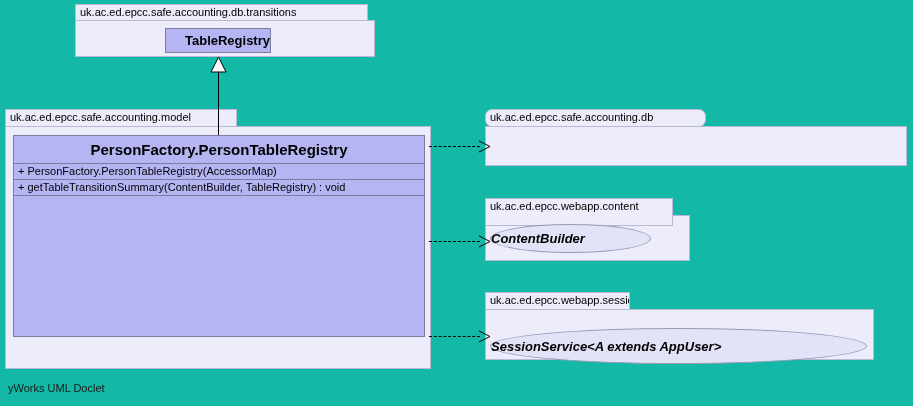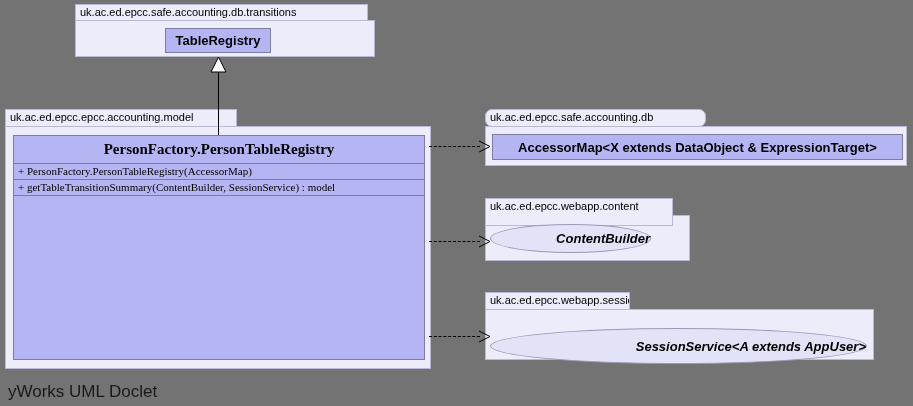--- a/index.html
+++ b/index.html
@@ -1,20 +1,20 @@
 <!DOCTYPE html>
 <html><head>
 <meta charset="utf-8">
 <style>
   html, body { margin: 0; padding: 0; background: #ffffff; }
   #canvas {
     position: relative;
     width: 913px;
     height: 406px;
-    background: #737373;
+    background: #14b8a6;
     font-family: "Liberation Sans", sans-serif;
     color: #000;
     overflow: hidden;
   }
   .abs { position: absolute; box-sizing: border-box; }
 
   
   .pkg-tab {
     background: #ececfb;
     border: 1px solid #b9b9d6;
@@ -53,85 +53,84 @@
   }
 
   
   .iface-ellipse {
     background: #e3e3f7;
     border: 1px solid #9a9ab8;
     border-radius: 50%;
     font-weight: bold;
     font-style: italic;
     font-size: 13px;
-    text-align: right;
+    text-align: left;
     white-space: nowrap;
     z-index: 2;
   }
 
   
   .v-line {
     width: 0;
     border-left: 1px solid #000;
     z-index: 5;
   }
   .dash-line {
     height: 0;
     border-top: 1px dashed #000;
     z-index: 5;
   }
   .arrowhead { z-index: 6; }
 
   .footer-label {
-    font-size: 17px;
+    font-size: 11px;
     color: #1a1a1a;
     white-space: nowrap;
   }
 </style>
 </head>
 <body>
 
 <div id="canvas">
 
   <div class="abs pkg-tab" style="left:75px; top:4px; width:293px; height:17px;">uk.ac.ed.epcc.safe.accounting.db.transitions</div>
   <div class="abs pkg-body" style="left:75px; top:20px; width:300px; height:37px;"></div>
-  <div class="abs class-node class-title" style="left:165px; top:28px; width:106px; height:25px; font-size:13px; line-height:24px;">TableRegistry</div>
+  <div class="abs class-node class-title" style="left:165px; top:28px; width:106px; height:25px; font-size:13px; line-height:24px;text-align:right;">TableRegistry</div>
 
   <div class="abs v-line" style="left:218px; top:72px; height:63px;"></div>
   <svg class="abs arrowhead" style="left:210px; top:56px;" width="17" height="17">
     <polygon points="8.5,1 16,16 1,16" fill="#ffffff" stroke="#000000" stroke-width="1"></polygon>
   </svg>
 
-  <div class="abs pkg-tab" style="left:5px; top:109px; width:232px; height:18px;">uk.ac.ed.epcc.epcc.accounting.model</div>
+  <div class="abs pkg-tab" style="left:5px; top:109px; width:232px; height:18px;">uk.ac.ed.epcc.safe.accounting.model</div>
   <div class="abs pkg-body" style="left:5px; top:126px; width:426px; height:243px;"></div>
-  <div class="abs class-node" style="left:13px; top:135px; width:412px; height:225px;font-family:Liberation Serif, serif;">
+  <div class="abs class-node" style="left:13px; top:135px; width:412px; height:202px;">
     <div class="class-title" style="height:27px; font-size:15px; line-height:27px;">PersonFactory.PersonTableRegistry</div>
     <div class="method-row">+ PersonFactory.PersonTableRegistry(AccessorMap)</div>
-    <div class="method-row">+ getTableTransitionSummary(ContentBuilder, SessionService) : model</div>
+    <div class="method-row">+ getTableTransitionSummary(ContentBuilder, TableRegistry) : void</div>
     <div class="method-row" style="height:0;"></div>
   </div>
 
   <div class="abs dash-line" style="left:429px; top:146px; width:51px;"></div>
   <svg class="abs arrowhead" style="left:478px; top:140px;" width="13" height="13">
     <path d="M1,1 L12,6.5 L1,12" fill="none" stroke="#000000" stroke-width="1"></path>
   </svg>
 
   <div class="abs dash-line" style="left:429px; top:241px; width:51px;"></div>
   <svg class="abs arrowhead" style="left:478px; top:235px;" width="13" height="13">
     <path d="M1,1 L12,6.5 L1,12" fill="none" stroke="#000000" stroke-width="1"></path>
   </svg>
 
   <div class="abs dash-line" style="left:429px; top:336px; width:51px;"></div>
   <svg class="abs arrowhead" style="left:478px; top:330px;" width="13" height="13">
     <path d="M1,1 L12,6.5 L1,12" fill="none" stroke="#000000" stroke-width="1"></path>
   </svg>
 
   <div class="abs pkg-tab" style="left:485px; top:109px; width:221px; height:18px;border-radius:7px;">uk.ac.ed.epcc.safe.accounting.db</div>
   <div class="abs pkg-body" style="left:485px; top:126px; width:422px; height:40px;"></div>
-  <div class="abs class-node class-title" style="left:492px; top:134px; width:411px; height:26px; font-size:13px; line-height:25px;">AccessorMap&lt;X extends DataObject &amp; ExpressionTarget&gt;</div>
 
   <div class="abs pkg-tab" style="left:485px; top:198px; width:188px; height:28px;">uk.ac.ed.epcc.webapp.content</div>
   <div class="abs pkg-body" style="left:485px; top:215px; width:205px; height:46px;"></div>
   <div class="abs iface-ellipse" style="left:490px; top:224px; width:161px; height:29px; line-height:28px;">ContentBuilder</div>
 
   <div class="abs pkg-tab" style="left:485px; top:292px; width:145px; height:18px;">uk.ac.ed.epcc.webapp.session</div>
   <div class="abs pkg-body" style="left:485px; top:309px; width:389px; height:51px;"></div>
   <div class="abs iface-ellipse" style="left:490px; top:328px; width:377px; height:36px; line-height:35px;">SessionService&lt;A extends AppUser&gt;</div>
 
   <div class="abs footer-label" style="left:8px; top:382px;">yWorks UML Doclet</div>

